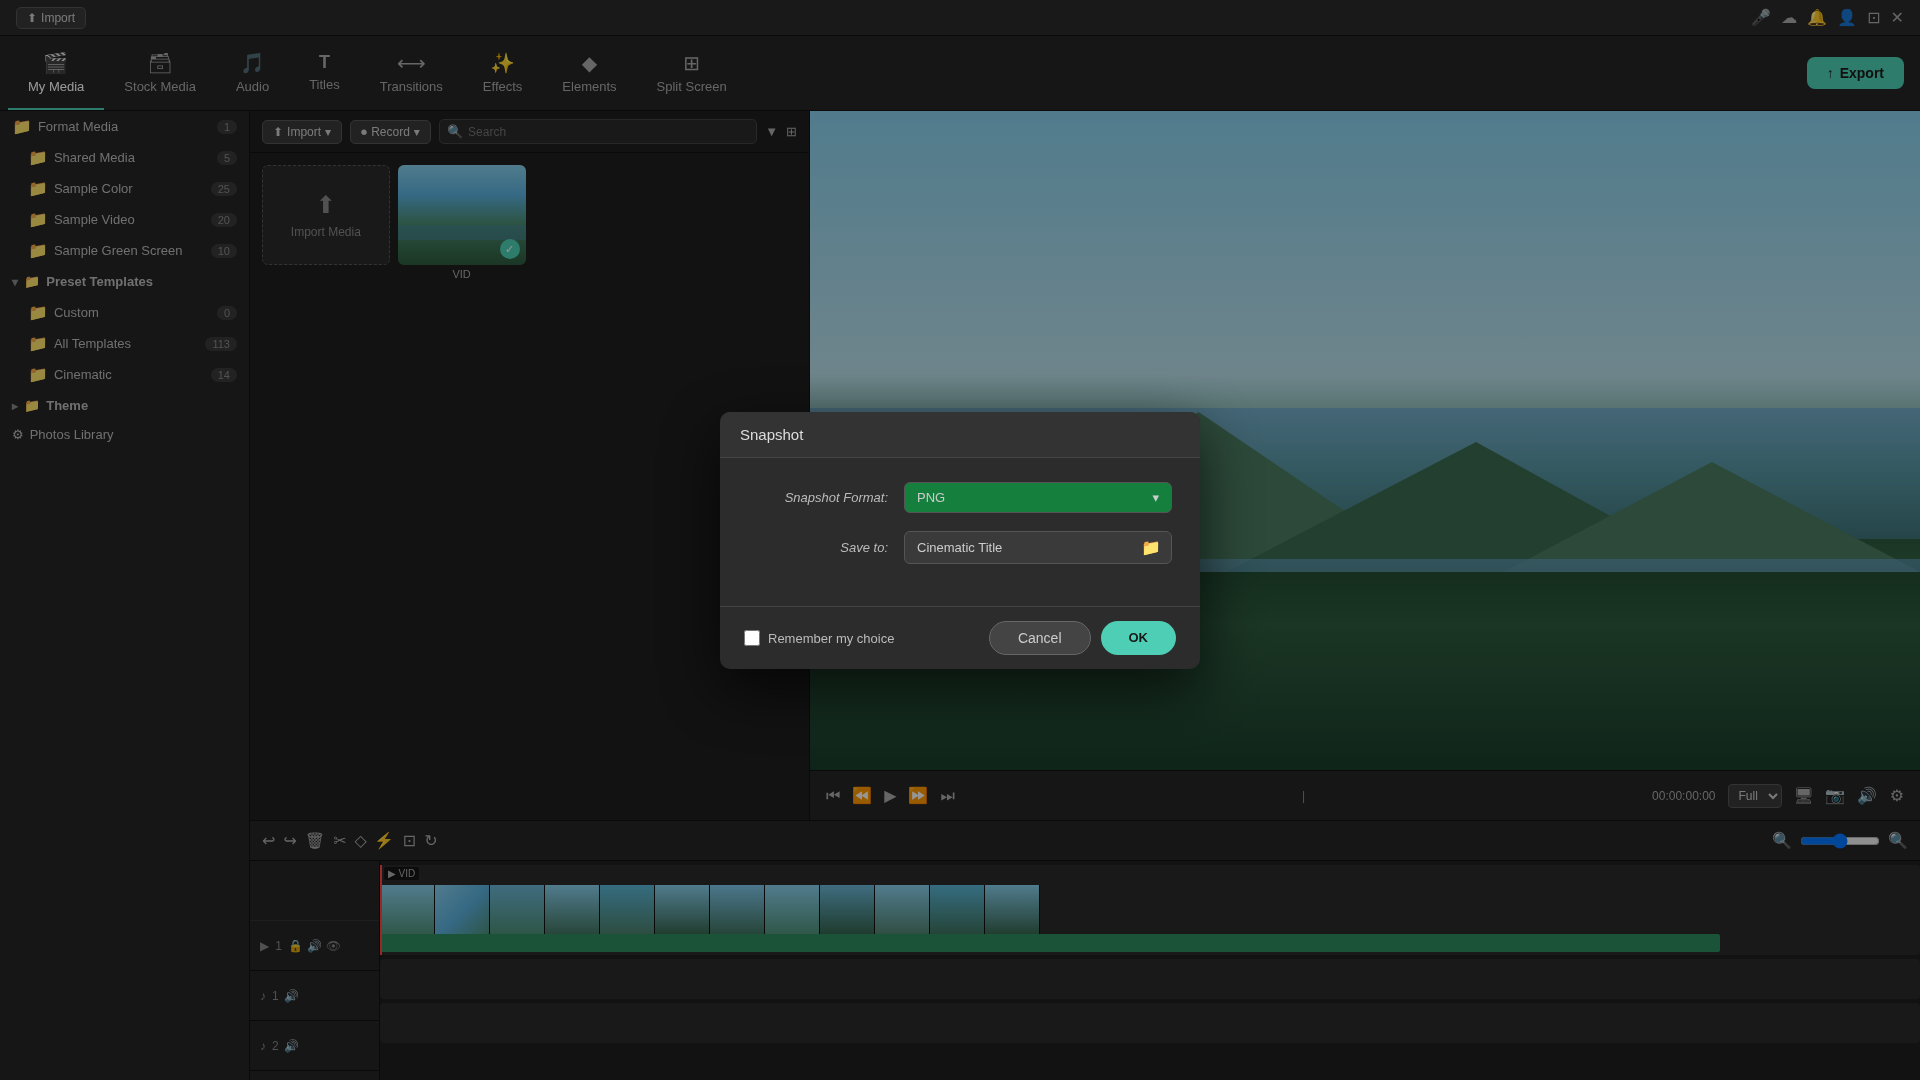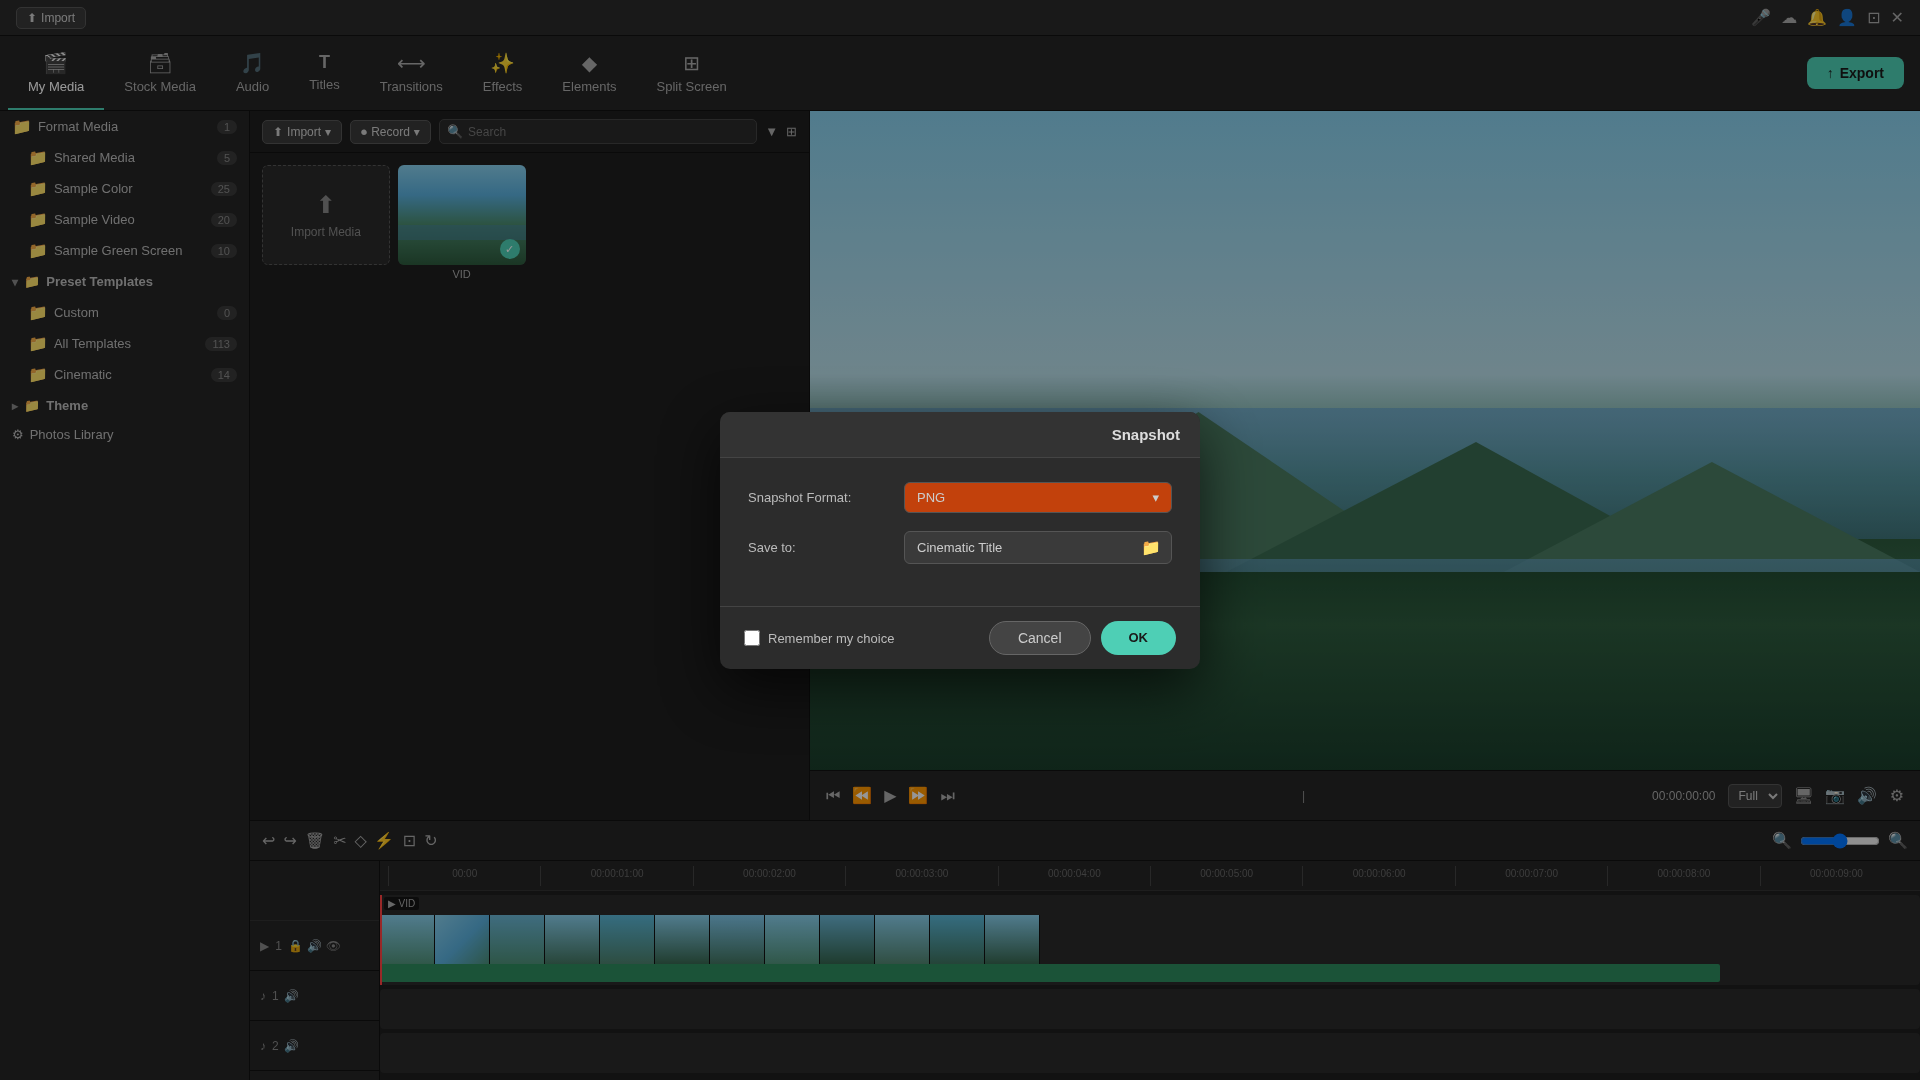--- a/index.html
+++ b/index.html
@@ -405,43 +405,45 @@
       background: #2c2c2c;
       border-radius: 10px;
       width: 480px;
       box-shadow: 0 20px 60px rgba(0,0,0,0.7);
       overflow: hidden;
     }
     #dialog-header {
       background: #333;
       padding: 14px 20px;
       font-size: 15px;
-      font-weight: 700;
+      font-weight: 400;
       color: #ddd;
-      text-align: right;
+      text-align: left;
       border-bottom: 1px solid #444;
     }
     #dialog-body {
       padding: 24px 28px;
     }
     .dialog-row {
       display: flex;
       align-items: center;
       margin-bottom: 18px;
       gap: 16px;
     }
     .dialog-label {
       width: 140px;
       font-size: 13px;
       color: #bbb;
+      text-align: right;
       flex-shrink: 0;
+      font-style: italic;
     }
     .dialog-select {
       flex: 1;
-      background: #c2410c;
+      background: #15803d;
       border: 1px solid #555;
       border-radius: 6px;
       color: #ccc;
       font-size: 13px;
       padding: 7px 12px;
       cursor: pointer;
       display: flex;
       align-items: center;
       justify-content: space-between;
     }
@@ -745,34 +747,20 @@
           <div class="track-label">
             <span>♪</span>
             <span>2</span>
             <div class="track-icons">
               <span style="font-size:12px;cursor:pointer;">🔊</span>
             </div>
           </div>
         </div>
         <div id="timeline-content">
 
-          <div id="timeline-ruler">
-            <div class="ruler-marks">
-              <div class="ruler-mark">00:00</div>
-              <div class="ruler-mark">00:00:01:00</div>
-              <div class="ruler-mark">00:00:02:00</div>
-              <div class="ruler-mark">00:00:03:00</div>
-              <div class="ruler-mark">00:00:04:00</div>
-              <div class="ruler-mark">00:00:05:00</div>
-              <div class="ruler-mark">00:00:06:00</div>
-              <div class="ruler-mark">00:00:07:00</div>
-              <div class="ruler-mark">00:00:08:00</div>
-              <div class="ruler-mark">00:00:09:00</div>
-            </div>
-          </div>
 
           <div style="position:relative;margin:4px 0;">
             <div class="video-track">
               <div style="position:absolute;top:2px;left:4px;font-size:10px;color:#aaa;background:rgba(0,0,0,0.5);padding:1px 4px;border-radius:2px;z-index:2;">▶ VID</div>
               <div class="video-track-thumbnails" style="display:flex;margin-top:20px;width:100%;overflow:hidden;">
 
                 <div style="width:55px;height:55px;flex-shrink:0;background:linear-gradient(to bottom,#87ceeb,#4a8a6c);border-right:1px solid #111;"></div>
                 <div style="width:55px;height:55px;flex-shrink:0;background:linear-gradient(135deg,#87ceeb,#5aafdc,#4a8a6c);border-right:1px solid #111;"></div>
                 <div style="width:55px;height:55px;flex-shrink:0;background:linear-gradient(to bottom,#6ab5d4,#4a8a6c);border-right:1px solid #111;"></div>
                 <div style="width:55px;height:55px;flex-shrink:0;background:linear-gradient(to bottom,#87ceeb,#3a6a50);border-right:1px solid #111;"></div>

